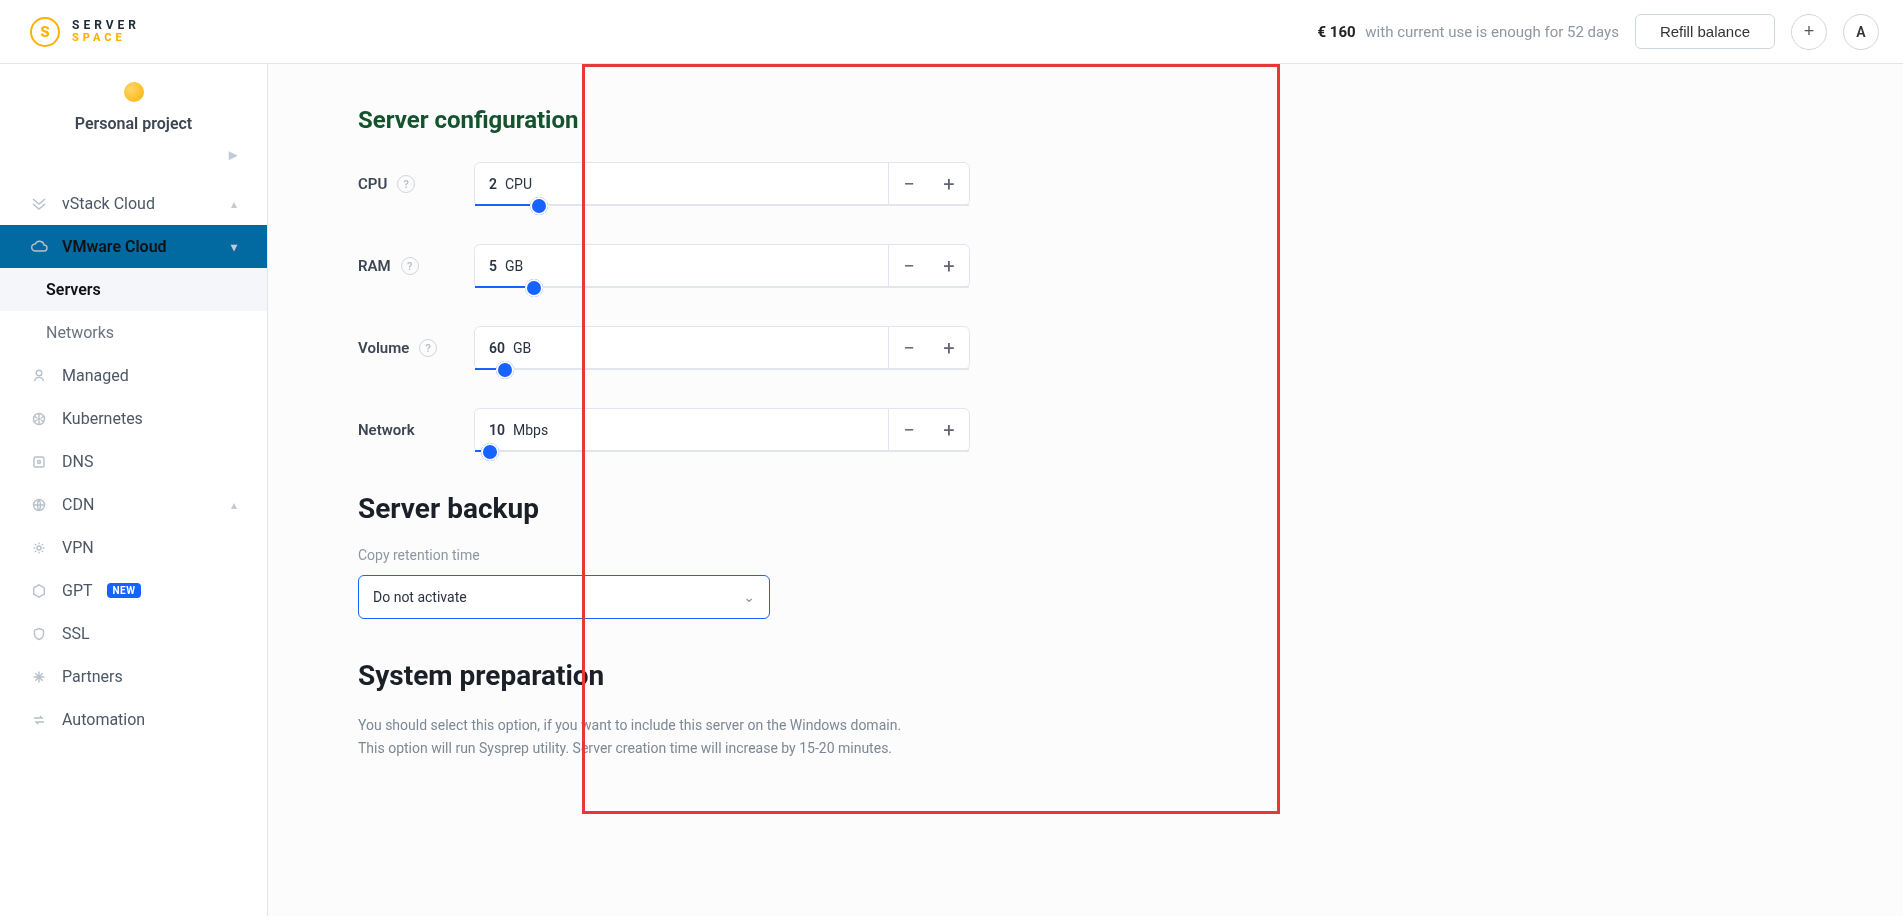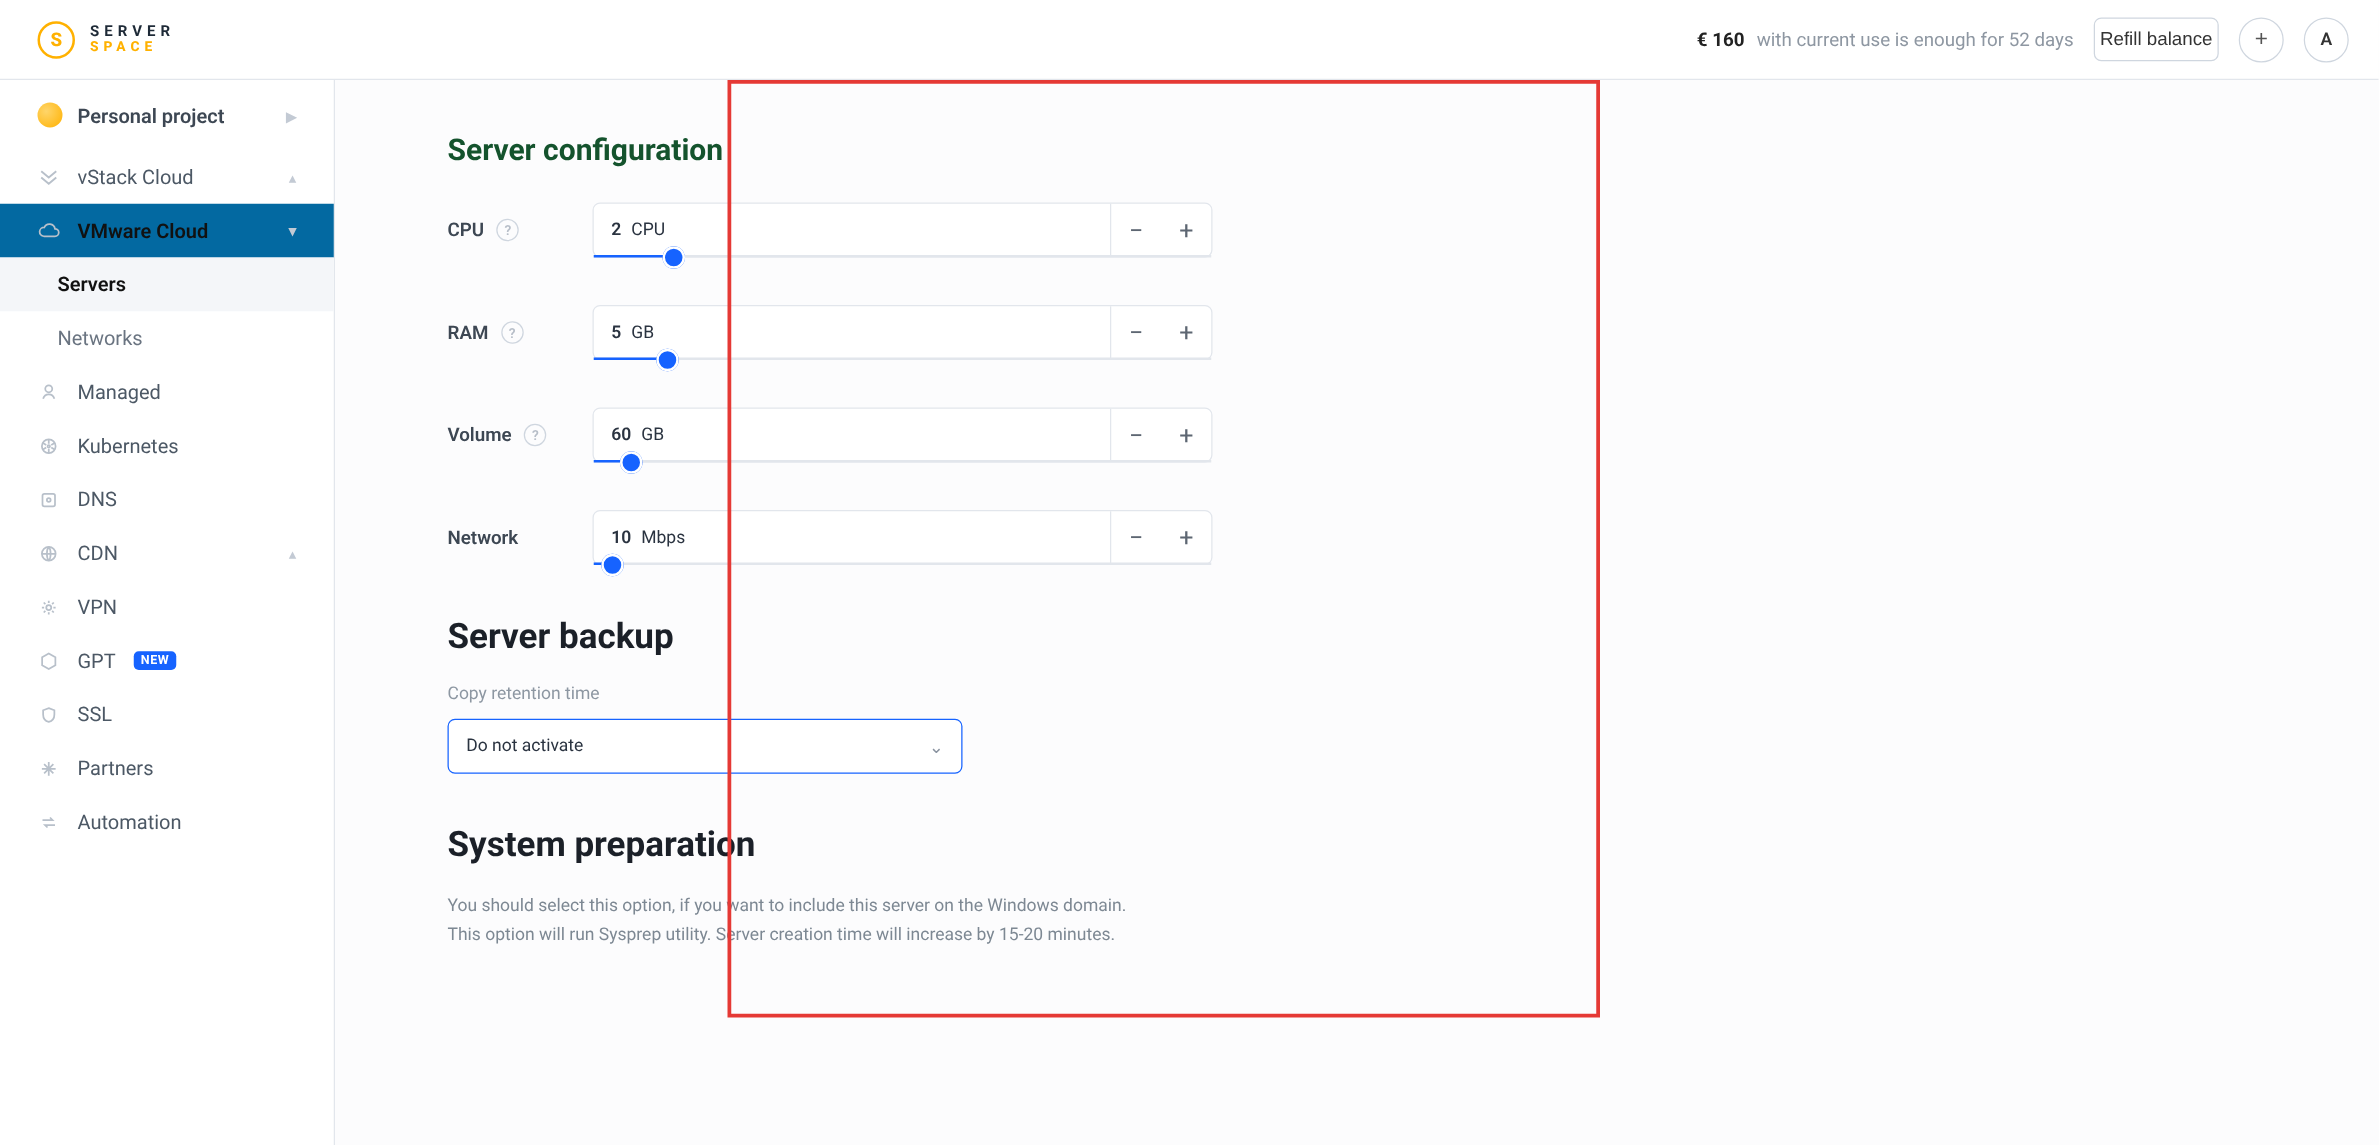--- a/index.html
+++ b/index.html
@@ -38,39 +38,39 @@
   .brand .word{letter-spacing:4px;line-height:1.1}
   .brand .word .l1{color:#1e2a37;font-weight:700;font-size:12px}
   .brand .word .l2{color:var(--accent);font-weight:800;font-size:11px}
 
   .header-right{display:flex;align-items:center;gap:16px}
   .balance{font-size:15px}
   .balance .amount{font-weight:700;color:#222}
   .balance .rest{color:var(--muted2);margin-left:6px}
   .btn{
     border:1px solid var(--line-strong);background:#fff;border-radius:6px;
-    padding:8px 4px;font-size:15px;color:#333;cursor:pointer;
+    padding:8px 24px;font-size:15px;color:#333;cursor:pointer;
   }
   .icon-btn{
     width:36px;height:36px;border:1px solid var(--line-strong);border-radius:50%;
     display:inline-flex;align-items:center;justify-content:center;background:#fff;color:#555;cursor:pointer;font-size:18px;
   }
   .avatar{width:36px;height:36px;border:1px solid var(--line-strong);border-radius:50%;display:inline-flex;align-items:center;justify-content:center;background:#fff;color:#333;font-weight:600}
 
   
   .layout{display:flex;min-height:calc(100vh - var(--header-h));}
   .sidebar{
     width:var(--side);border-right:1px solid var(--line);
     background:#fff;padding:18px 0 0 0;
     flex:0 0 auto;
   }
   .main{flex:1;position:relative;}
 
   .project{
-    display:flex;align-items:center;gap:12px;padding:0 30px 18px 30px;cursor:pointer;color:#3d4753;font-weight:600;font-size:16px;
+    display:flex;align-items:center;gap:12px;padding:0 30px 18px 30px;cursor:pointer;color:#3d4753;font-weight:600;font-size:16px;flex-direction:column;
   }
   .project .dot{width:20px;height:20px;border-radius:50%;background:radial-gradient(circle at 35% 35%,#ffd56a,#ffb100)}
   .project .caret{margin-left:auto;color:#c3cad4}
 
   .group-title,.nav-item{
     display:flex;align-items:center;gap:14px;
     padding:12px 30px;color:#4c5865;cursor:pointer;font-size:16px;
   }
   .group-title .caret{margin-left:auto;color:#c3cad4;font-size:12px}
   .group-title.expanded{font-weight:600;color:#222}

